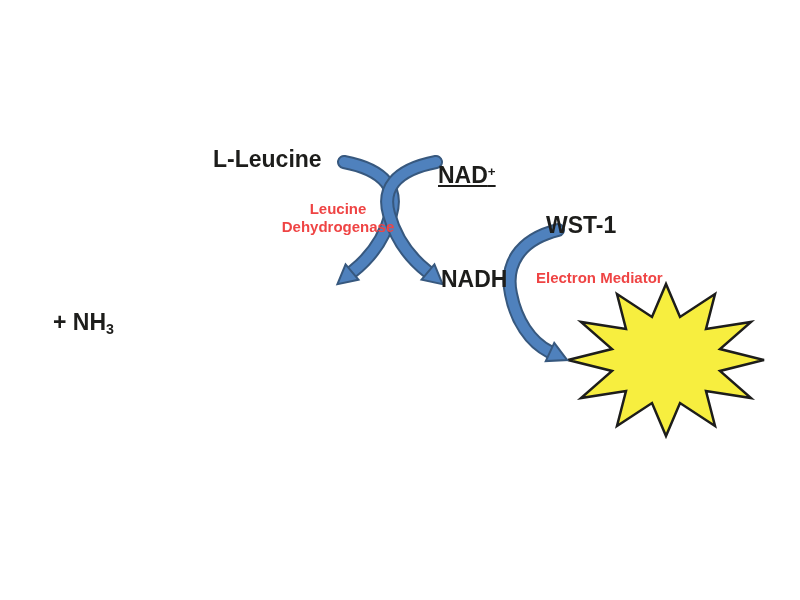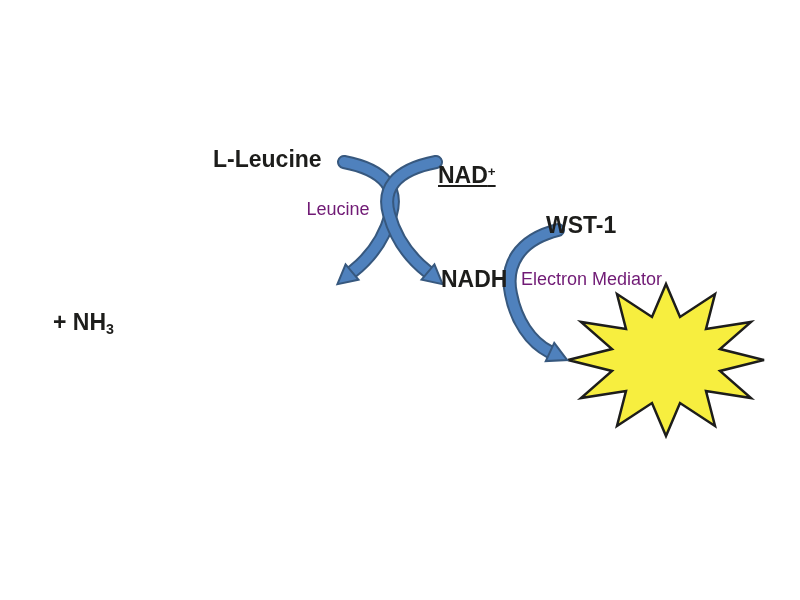--- a/index.html
+++ b/index.html
@@ -32,41 +32,41 @@
   .label sup {
     font-size: 0.58em;
     vertical-align: 0.55em;
   }
   .label sub {
     font-size: 0.62em;
     vertical-align: -0.25em;
   }
   .small-label {
     position: absolute;
-    font-weight: 400;
-    font-size: 18px;
+    font-weight: 700;
+    font-size: 15px;
     white-space: nowrap;
-    color: #701a75;
+    color: #ef4444;
   }
   .centered {
     text-align: center;
   }
   #enzyme-label {
     left: 268px;
     top: 200px;
     width: 140px;
     line-height: 18px;
   }
   #substrate-label   { left: 213px; top: 146px; }
   #nad-label         { left: 438px; top: 162px; text-decoration: underline; }
   #product-label     { left: 4px;   top: 266px; }
   #byproduct-label   { left: 53px;  top: 309px; }
   #nadh-label        { left: 441px; top: 266px; }
   #wst1-label        { left: 546px; top: 212px; }
-  #mediator-label    { left: 521px; top: 269px; }
+  #mediator-label    { left: 536px; top: 269px; }
   #readout-label {
     left: 596px;
     top: 329px;
     width: 140px;
     font-size: 21px;
     line-height: 28px;
   }
 </style>
 </head>
 <body>
@@ -89,20 +89,21 @@
     <path d="M 558,230 C 518,240 505,266 511,294 C 516,320 530,342 550,352" fill="none" stroke-width="10" stroke-linecap="round" stroke="#4f81bd"></path>
     <polygon points="0,-10 19,0 0,10" transform="translate(550,352) rotate(25)" stroke-width="2" fill="#4f81bd" stroke="#37587e"></polygon>
   </svg>
 
   <div id="substrate-label" class="label">L-Leucine</div>
 
   <div id="nad-label" class="label"><span>NAD</span><sup>+</sup></div>
 
   <div id="enzyme-label" class="small-label centered">
     <span style="display:block">Leucine</span>
+    <span style="display:block">Dehydrogenase</span>
   </div>
 
 
   <div id="byproduct-label" class="label"><span>+ NH</span><sub>3</sub></div>
 
   <div id="nadh-label" class="label">NADH</div>
 
   <div id="wst1-label" class="label">WST-1</div>
 
   <div id="mediator-label" class="small-label">Electron Mediator</div>

